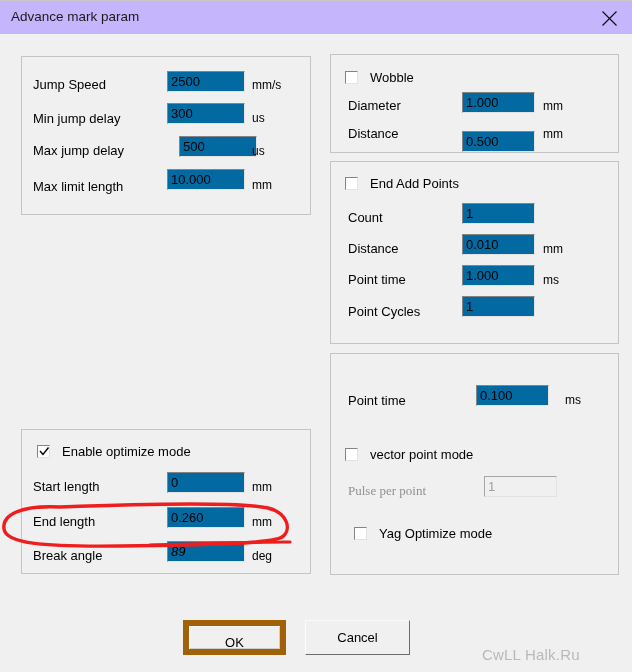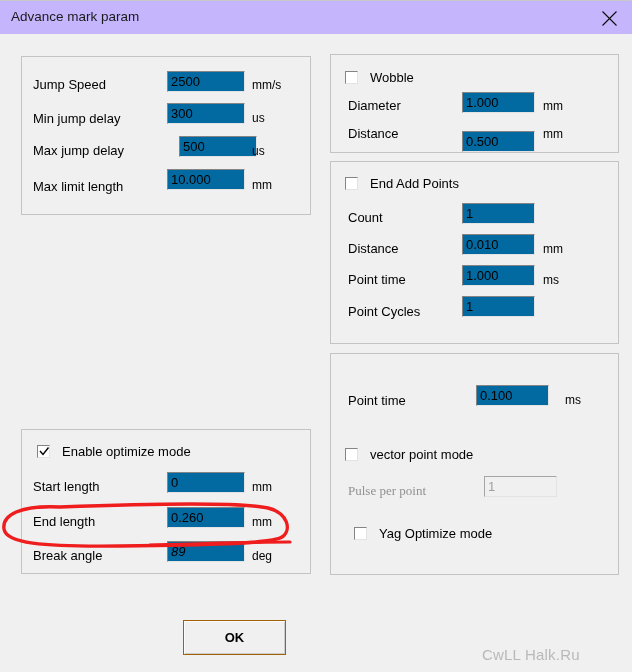--- a/index.html
+++ b/index.html
@@ -133,24 +133,23 @@
     color: #000;
     text-align: center;
     line-height: 33px;
     border-top: 1px solid #fbfbfb;
     border-left: 1px solid #fbfbfb;
     border-right: 1px solid #6d6d6d;
     border-bottom: 1px solid #6d6d6d;
     cursor: default;
   }
   .btn.default {
-    border: 1px solid #a16207;
+    border: 6px solid #a16207;
     box-shadow: inset 1px 1px 0 #fbfbfb, inset -1px -1px 0 #cdcdcd;
     line-height: 33px;
-    font-weight: bold;
   }
 
   
   #annotation {
     position: absolute;
     left: 0; top: 496px;
     width: 300px; height: 62px;
     pointer-events: none;
   }
 
@@ -274,20 +273,21 @@
 
   <div class="lbl dim" style="left:348px; top:482px;font-family:Liberation Serif, serif;">Pulse per point</div>
   <div class="field disabled" style="left:484px; top:475px; width:73px;">1</div>
 
   <div class="cbrow" style="left:354px; top:525px;">
     <span class="cbox"></span>
     <span class="cbl">Yag Optimize mode</span>
   </div>
 
   <div class="btn default" style="left:183px; top:619px; width:103px;">OK</div>
+  <div class="btn" style="left:305px; top:619px; width:105px;">Cancel</div>
 
   <svg id="annotation" viewBox="0 0 300 62">
     <path d="M 60 10 C 20 8, 2 18, 4 32 C 6 46, 40 50, 120 49 C 200 48, 272 47, 282 40 C 292 33, 288 16, 268 11 C 240 5, 140 7, 60 10 Z" fill="none" stroke="#ef1d1d" stroke-width="3.4" stroke-linecap="round"></path>
     <path d="M 150 48 C 200 47, 255 45, 290 45" fill="none" stroke="#ef1d1d" stroke-width="3.2" stroke-linecap="round"></path>
   </svg>
 
   <div id="watermark">CwLL Halk.Ru</div>
 
 </div>
 

